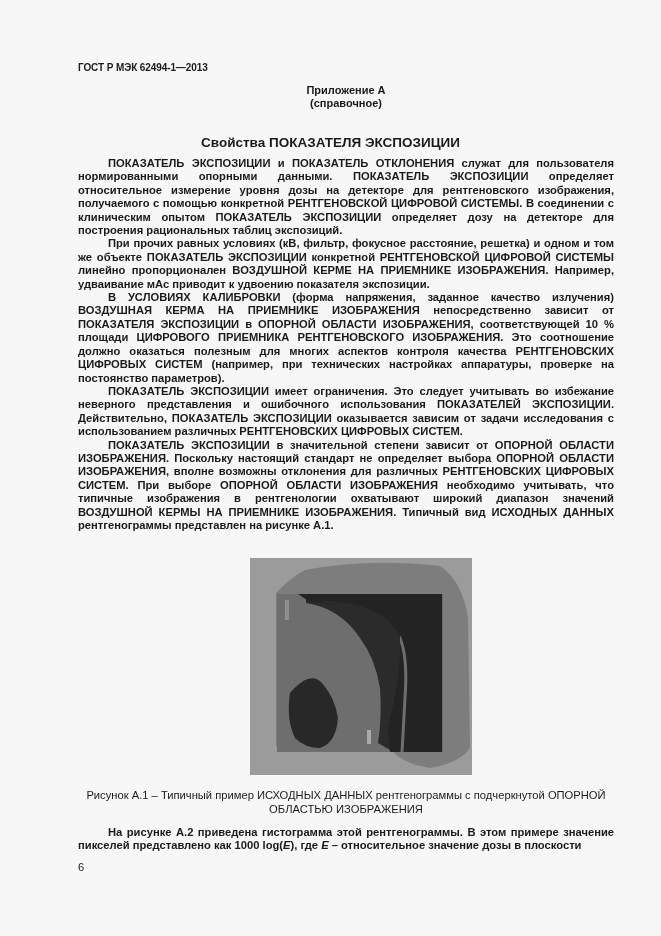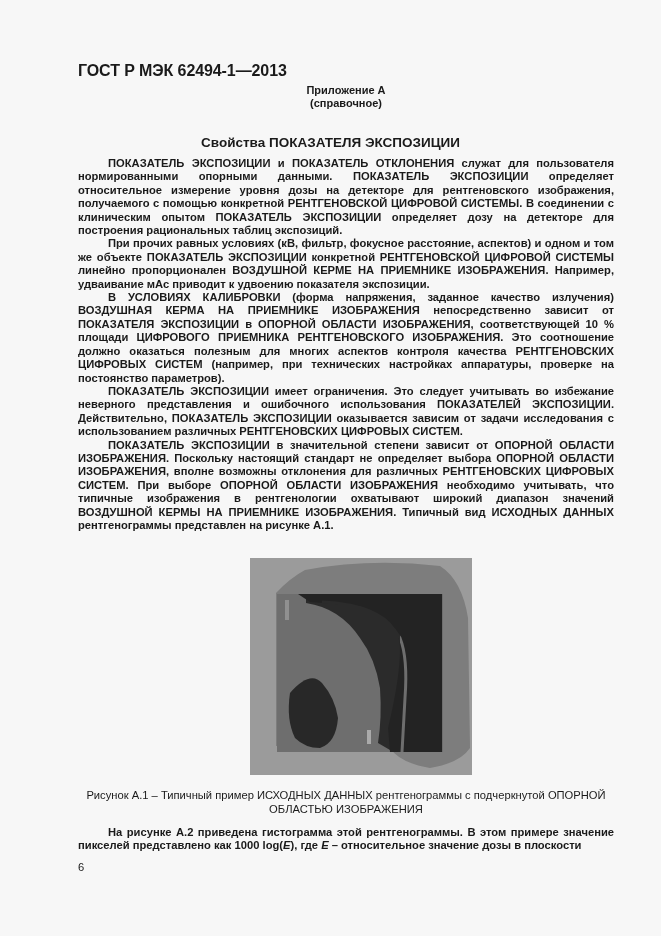--- a/index.html
+++ b/index.html
@@ -6,21 +6,21 @@
   body {
     width: 661px; height: 936px;
     background: #f7f7f7;
     position: relative;
     overflow: hidden;
     font-family: "Liberation Sans", sans-serif;
     color: #1a1a1a;
   }
   .std-code {
     position: absolute; left: 78px; top: 62px;
-    font-size: 16px; font-weight: bold; letter-spacing: -0.1px;
+    font-size: 10px; font-weight: bold; letter-spacing: -0.1px;
   }
   .appendix {
     position: absolute; left: 0; width: 692px; top: 84px;
     text-align: center; font-size: 11px; font-weight: bold; line-height: 13px;
   }
   .title {
     position: absolute; left: 0; width: 661px; top: 135px;
     text-align: center; font-size: 13.5px; font-weight: bold;
   }
   .body-text {
@@ -51,21 +51,21 @@
 
 <div class="appendix">
   <div>Приложение А</div>
   <div>(справочное)</div>
 </div>
 
 <div class="title">Свойства ПОКАЗАТЕЛЯ ЭКСПОЗИЦИИ</div>
 
 <div class="body-text p-block-1">
   <p>ПОКАЗАТЕЛЬ ЭКСПОЗИЦИИ и ПОКАЗАТЕЛЬ ОТКЛОНЕНИЯ служат для пользователя нормированными опорными данными. ПОКАЗАТЕЛЬ ЭКСПОЗИЦИИ определяет относительное измерение уровня дозы на детекторе для рентгеновского изображения, получаемого с помощью конкретной РЕНТГЕНОВСКОЙ ЦИФРОВОЙ СИСТЕМЫ. В соединении с клиническим опытом ПОКАЗАТЕЛЬ ЭКСПОЗИЦИИ определяет дозу на детекторе для построения рациональных таблиц экспозиций.</p>
-  <p>При прочих равных условиях (кВ, фильтр, фокусное расстояние, аспектов) и одном и том же объекте ПОКАЗАТЕЛЬ ЭКСПОЗИЦИИ конкретной РЕНТГЕНОВСКОЙ ЦИФРОВОЙ СИСТЕМЫ линейно пропорционален ВОЗДУШНОЙ КЕРМЕ НА ПРИЕМНИКЕ ИЗОБРАЖЕНИЯ. Например, удваивание мАс приводит к удвоению показателя экспозиции.</p>
+  <p>При прочих равных условиях (кВ, фильтр, фокусное расстояние, решетка) и одном и том же объекте ПОКАЗАТЕЛЬ ЭКСПОЗИЦИИ конкретной РЕНТГЕНОВСКОЙ ЦИФРОВОЙ СИСТЕМЫ линейно пропорционален ВОЗДУШНОЙ КЕРМЕ НА ПРИЕМНИКЕ ИЗОБРАЖЕНИЯ. Например, удваивание мАс приводит к удвоению показателя экспозиции.</p>
   <p>В УСЛОВИЯХ КАЛИБРОВКИ (форма напряжения, заданное качество излучения) ВОЗДУШНАЯ КЕРМА НА ПРИЕМНИКЕ ИЗОБРАЖЕНИЯ непосредственно зависит от ПОКАЗАТЕЛЯ ЭКСПОЗИЦИИ в ОПОРНОЙ ОБЛАСТИ ИЗОБРАЖЕНИЯ, соответствующей 10 % площади ЦИФРОВОГО ПРИЕМНИКА РЕНТГЕНОВСКОГО ИЗОБРАЖЕНИЯ. Это соотношение должно оказаться полезным для многих аспектов контроля качества РЕНТГЕНОВСКИХ ЦИФРОВЫХ СИСТЕМ (например, при технических настройках аппаратуры, проверке на постоянство параметров).</p>
   <p>ПОКАЗАТЕЛЬ ЭКСПОЗИЦИИ имеет ограничения. Это следует учитывать во избежание неверного представления и ошибочного использования ПОКАЗАТЕЛЕЙ ЭКСПОЗИЦИИ. Действительно, ПОКАЗАТЕЛЬ ЭКСПОЗИЦИИ оказывается зависим от задачи исследования с использованием различных РЕНТГЕНОВСКИХ ЦИФРОВЫХ СИСТЕМ.</p>
   <p>ПОКАЗАТЕЛЬ ЭКСПОЗИЦИИ в значительной степени зависит от ОПОРНОЙ ОБЛАСТИ ИЗОБРАЖЕНИЯ. Поскольку настоящий стандарт не определяет выбора ОПОРНОЙ ОБЛАСТИ ИЗОБРАЖЕНИЯ, вполне возможны отклонения для различных РЕНТГЕНОВСКИХ ЦИФРОВЫХ СИСТЕМ. При выборе ОПОРНОЙ ОБЛАСТИ ИЗОБРАЖЕНИЯ необходимо учитывать, что типичные изображения в рентгенологии охватывают широкий диапазон значений ВОЗДУШНОЙ КЕРМЫ НА ПРИЕМНИКЕ ИЗОБРАЖЕНИЯ. Типичный вид ИСХОДНЫХ ДАННЫХ рентгенограммы представлен на рисунке А.1.</p>
 </div>
 
 <div class="figure">
   <svg width="222" height="217" viewBox="0 0 222 217">
     <rect x="0" y="0" width="222" height="217" fill="#9b9b9b"></rect>
 
     <path d="M55,12 Q120,0 190,8 Q212,22 218,60 L220,190 Q210,205 180,210 Q150,205 140,190 L26,188 L26,35 Q40,20 55,12 Z" fill="#7d7d7d"></path>

